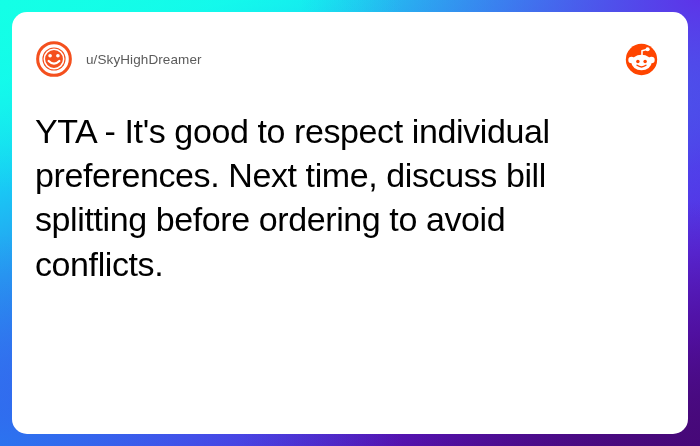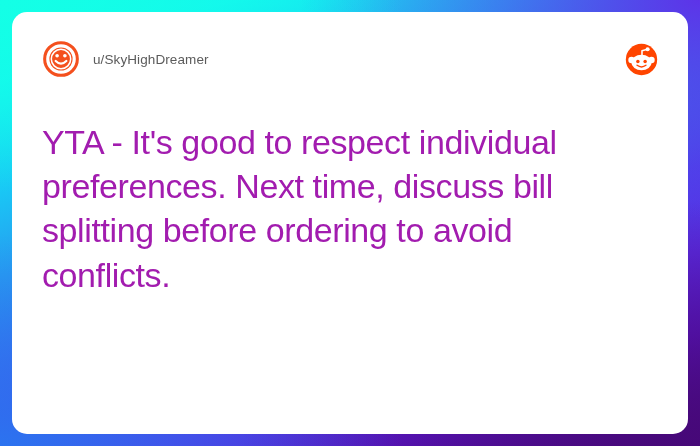--- a/index.html
+++ b/index.html
@@ -46,21 +46,21 @@
 
   
   .card {
     position: relative;
     z-index: 2;
     width: 100%;
     height: 100%;
     box-sizing: border-box;
     background: #FFFFFF;
     border-radius: 15px;
-    padding: 26px 30px 0 30px;
+    padding: 26px 30px 0 23px;
   }
 
   
   .card-header {
     display: flex;
     align-items: center;
     height: 42px;
   }
   .avatar {
     width: 38px;
@@ -78,24 +78,24 @@
   .brand-logo {
     margin-left: auto;
     width: 33px;
     height: 33px;
     flex: 0 0 33px;
     display: block;
   }
 
   
   .post-body {
-    margin-top: 40px;
+    margin-top: 29px;
     font-size: 34px;
     line-height: 1.30;
-    color: #a21caf;
+    color: #000000;
     letter-spacing: -0.4px;
     max-width: 600px;
     font-weight: 400;
   }
 </style>
 </head>
 <body>
 
 <div class="stage">
 

